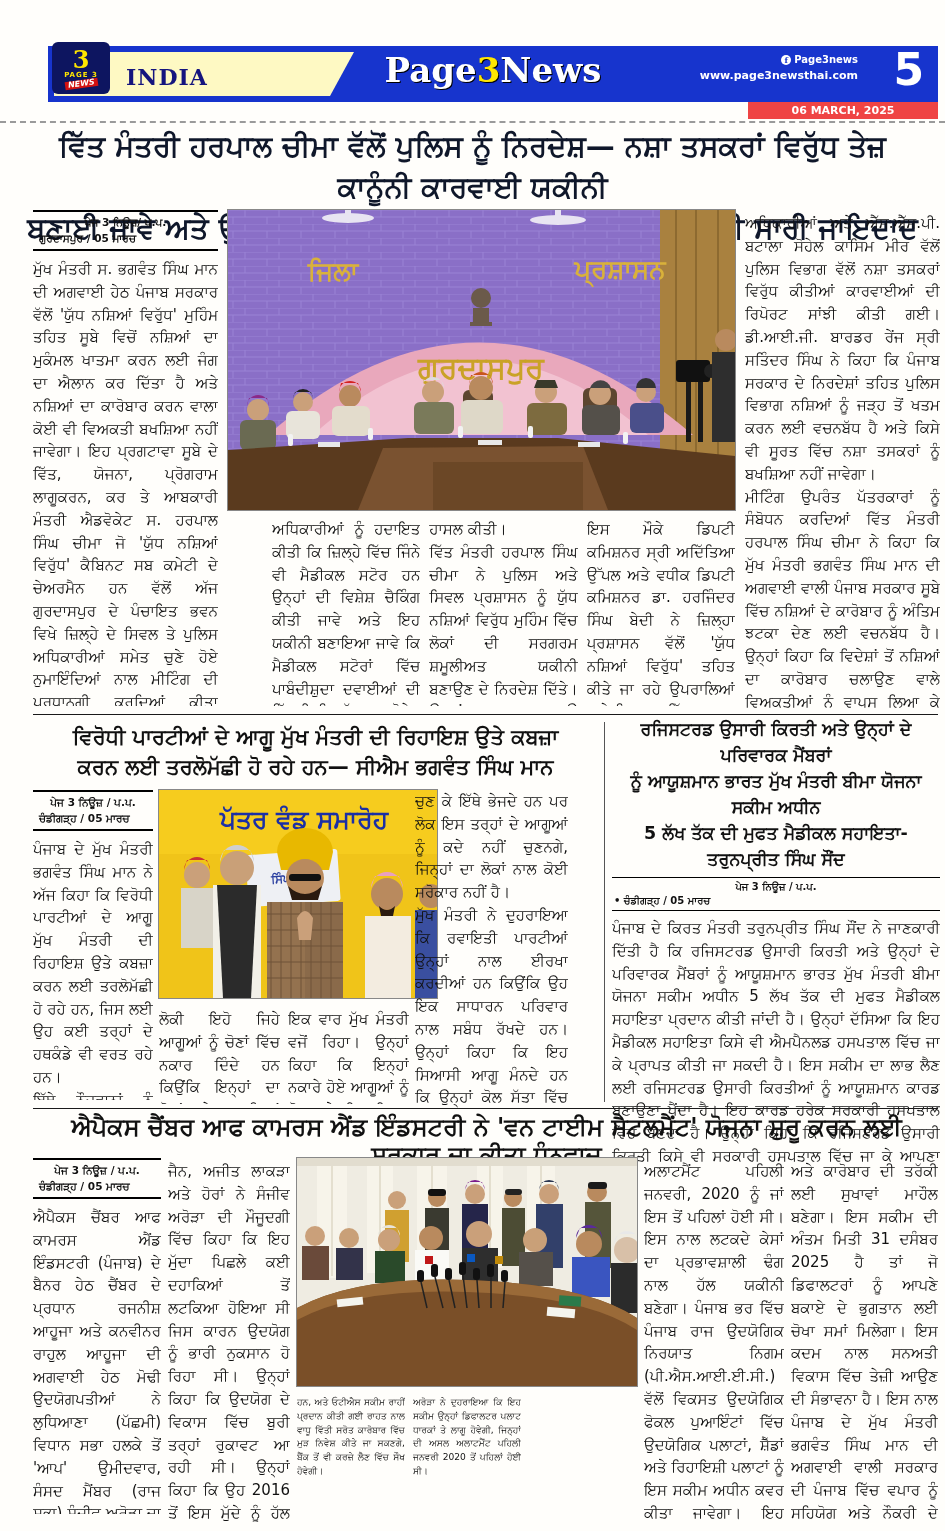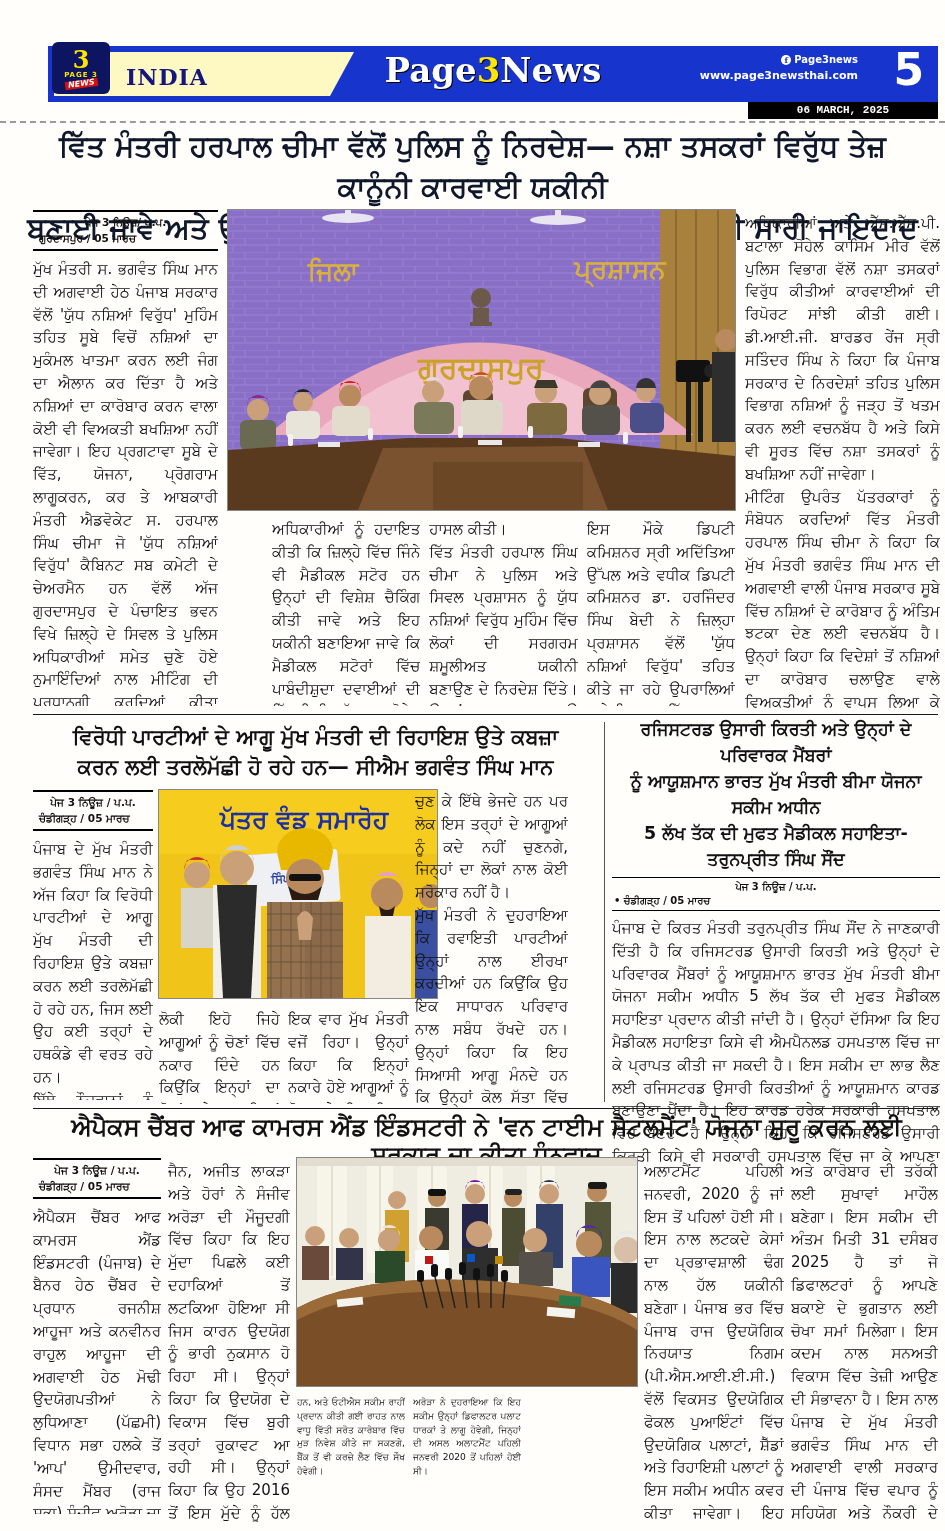--- a/index.html
+++ b/index.html
@@ -19,22 +19,22 @@
          font-family:"DejaVu Serif","Liberation Serif",serif;letter-spacing:1px;}
   .mast-title{position:absolute;left:0;right:0;top:4px;text-align:center;color:#fff;font-size:34px;
               font-weight:800;font-family:"DejaVu Serif","Liberation Serif",serif;text-shadow:1px 1px 0 #000;}
   .mast-title .t3{color:#ffe600;}
   .mast-right{position:absolute;right:80px;top:8px;text-align:right;color:#fff;}
   .social-row{font-size:10px;font-weight:700;display:flex;align-items:center;justify-content:flex-end;gap:3px;}
   .fb-ico{display:inline-block;width:10px;height:10px;border-radius:50%;background:#fff;color:#1734cd;
           font-size:8px;font-weight:800;text-align:center;line-height:10px;font-family:"DejaVu Serif",serif;}
   .website{font-size:11px;font-weight:800;margin-top:4px;}
   .pageno{position:absolute;right:14px;top:-2px;color:#fff;font-size:44px;font-weight:800;}
-  .date-bar{position:absolute;right:7px;top:102px;width:190px;height:17px;background:#000000;color:#fff;
-            font-size:11px;font-weight:800;text-align:center;line-height:17px;font-family:Liberation Mono, monospace;}
+  .date-bar{position:absolute;right:7px;top:102px;width:190px;height:17px;background:#ef4444;color:#fff;
+            font-size:11px;font-weight:800;text-align:center;line-height:17px;}
   .mast-dash{position:absolute;left:0;top:121px;width:945px;border-top:2px dashed #9a9a9a;}
   
   .lead-headline{position:absolute;left:20px;top:126px;width:905px;text-align:center;
                  font-size:29px;line-height:41px;font-weight:800;color:#0f172a;white-space:pre-line;}
   .sec-rule{position:absolute;left:33px;width:905px;border-top:1.5px solid #1a1a1a;}
   
   .byline-box{border-top:2px solid #000;border-bottom:2px solid #000;padding:4px 2px;margin-bottom:7px;}
   .byline-box .b1{text-align:center;font-size:10.5px;font-weight:700;}
   .byline-box .b2{text-align:left;font-size:10.5px;font-weight:700;margin-top:3px;padding-left:4px;}
   .body-txt{font-size:15px;line-height:1.52;text-align:justify;white-space:pre-line;overflow:hidden;}

